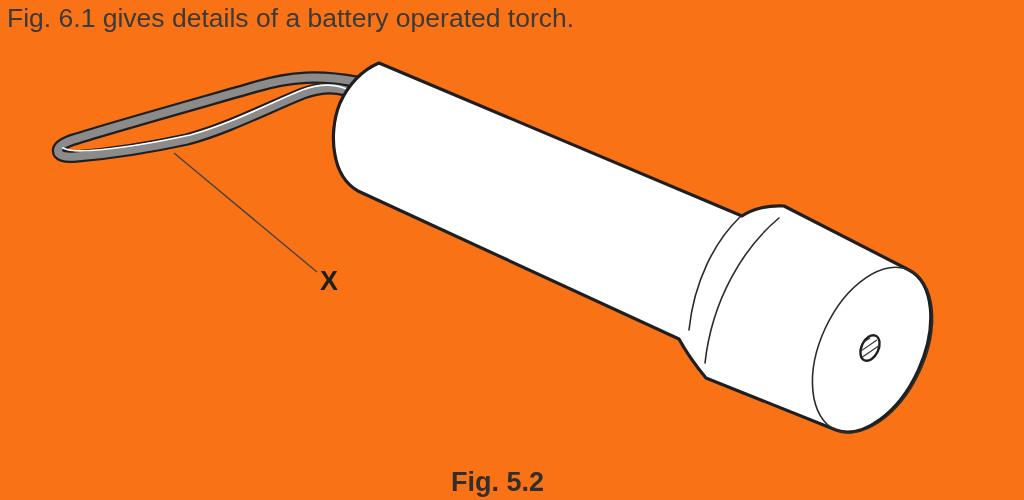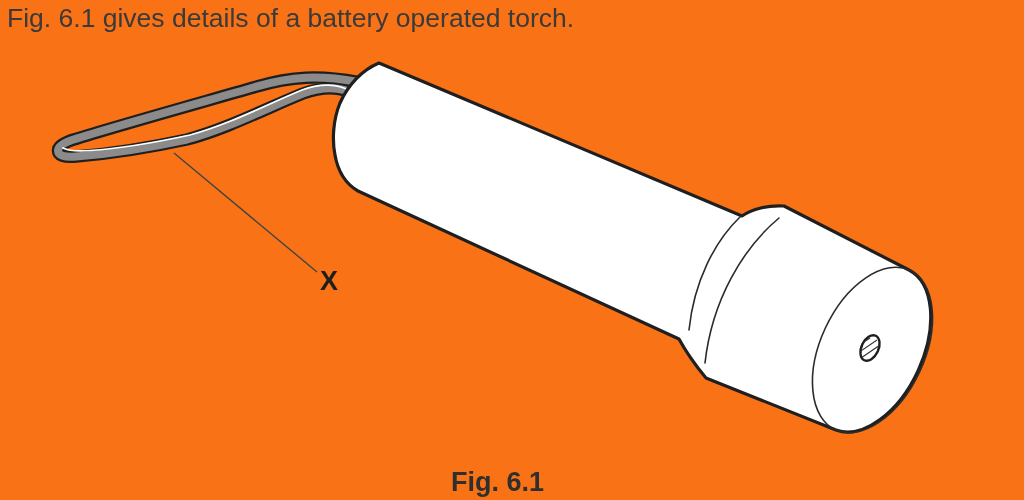--- a/index.html
+++ b/index.html
@@ -112,15 +112,15 @@
       <ellipse cx="870" cy="348" rx="8.5" ry="13.5" transform="rotate(25 870 348)" fill="#ffffff" stroke="#1f1f1f" stroke-width="2.4"></ellipse>
       <path d="M 863.5,339.5 C 860.5,344 860.5,352.5 863.5,356.5" transform="rotate(25 870 348)" fill="none" stroke="#1f1f1f" stroke-width="1.5"></path>
       <g clip-path="url(#hole-clip)">
         <line x1="857" y1="346.5" x2="870" y2="338" stroke="#333333" stroke-width="1.2"></line>
         <line x1="858" y1="353" x2="877" y2="340" stroke="#333333" stroke-width="1.2"></line>
         <line x1="861" y1="358" x2="880" y2="345" stroke="#333333" stroke-width="1.2"></line>
       </g>
     </g>
   </svg>
 
-  <div class="caption">Fig. 6.1</div>
+  <div class="caption">Fig. 5.2</div>
 
 </div>
 
 </body></html>

